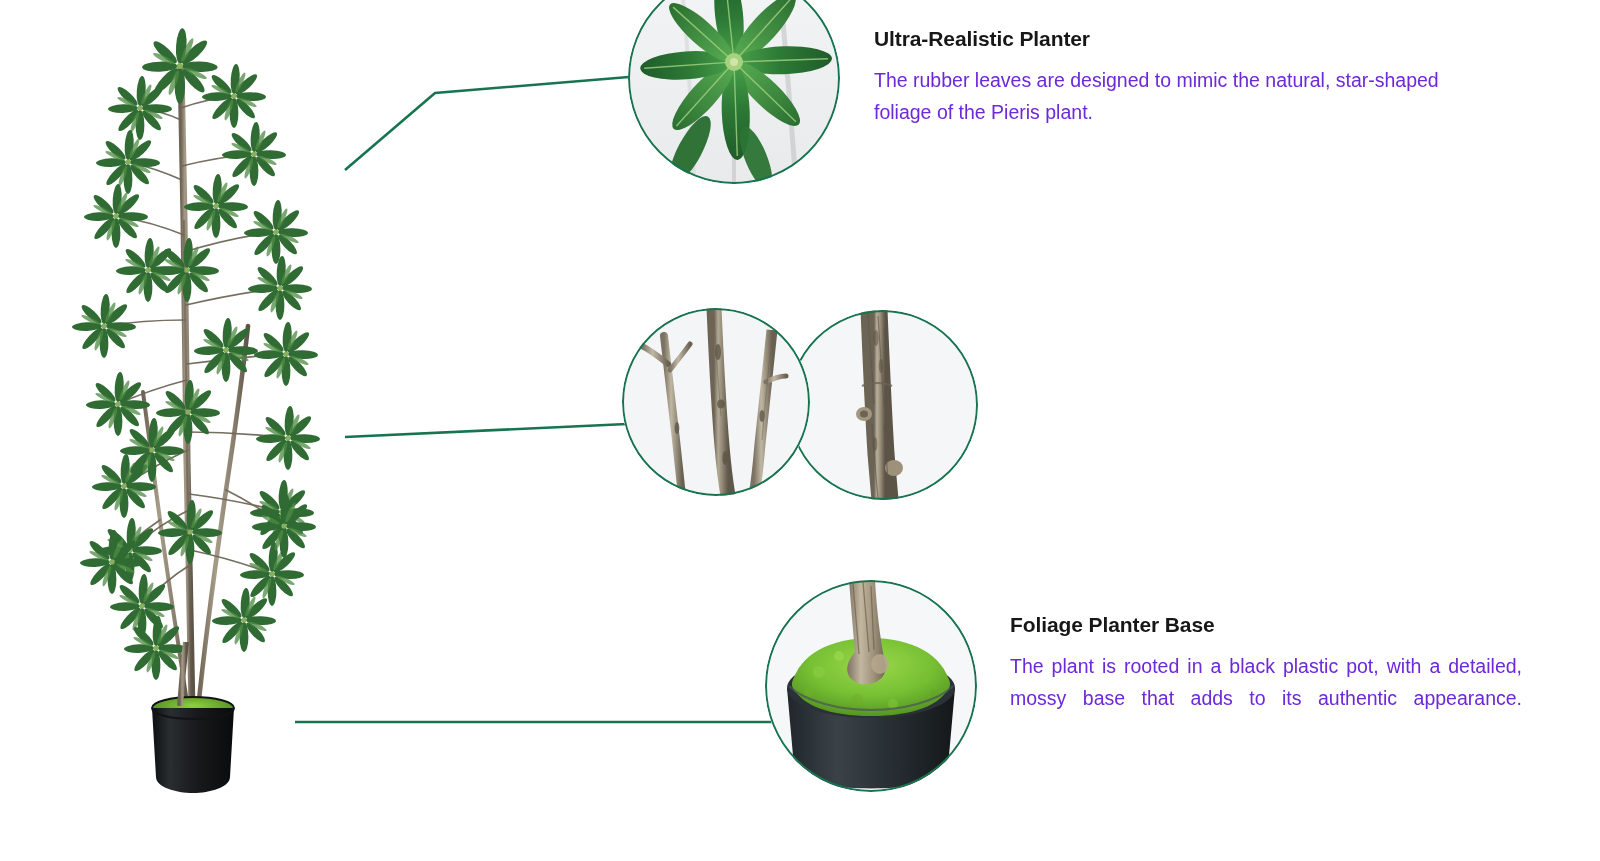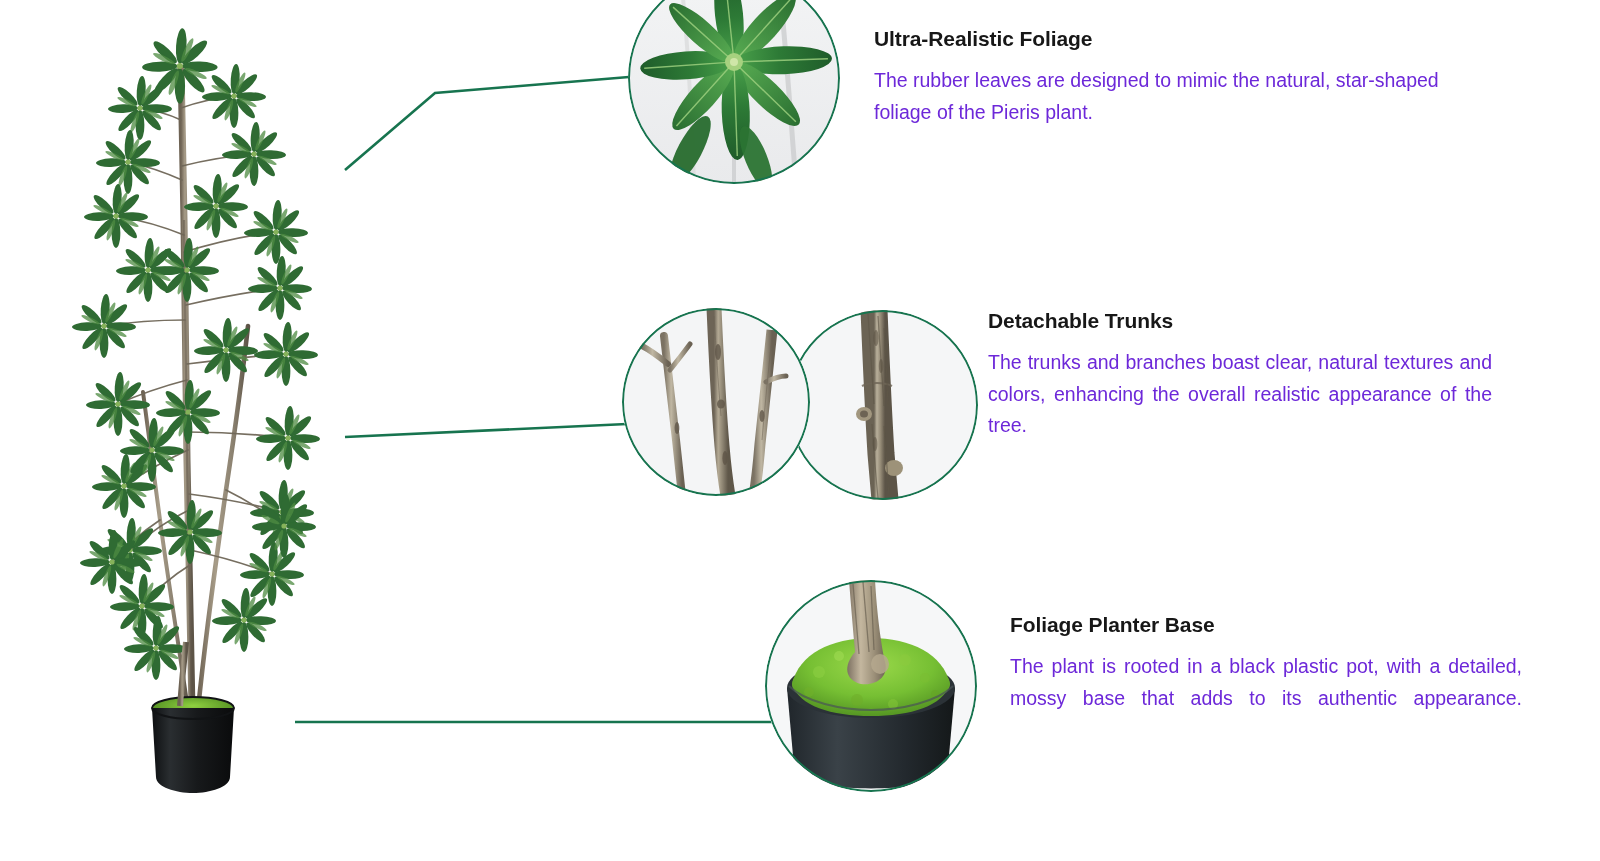--- a/index.html
+++ b/index.html
@@ -431,27 +431,23 @@
         <path d="M106,6 C107,28 108,50 109,70"></path>
       </g>
       <ellipse cx="115" cy="84" rx="9" ry="10" fill="#b5a88e" opacity="0.85"></ellipse>
 
       <path d="M24,106 C40,122 76,130 106,130 C136,130 172,122 188,106" stroke="#4a5257" stroke-width="2" fill="none" opacity="0.7"></path>
     </svg>
     <div class="ring"></div>
   </div>
 
   <div class="feature-block" id="block-foliage">
-    <h2 class="feature-heading">Ultra-Realistic Foliage</h2>
+    <h2 class="feature-heading">Ultra-Realistic Planter</h2>
     <p class="feature-body">The rubber leaves are designed to mimic the natural, star-shaped foliage of the Pieris plant.</p>
   </div>
 
-  <div class="feature-block justify" id="block-trunks">
-    <h2 class="feature-heading">Detachable Trunks</h2>
-    <p class="feature-body">The trunks and branches boast clear, natural textures and colors, enhancing the overall realistic appearance of the tree.</p>
-  </div>
 
   <div class="feature-block justify" id="block-planter">
     <h2 class="feature-heading">Foliage Planter Base</h2>
     <p class="feature-body">The plant is rooted in a black plastic pot, with a detailed, mossy base that adds to its authentic appearance.</p>
   </div>
 
 </div>
 
 </body></html>

